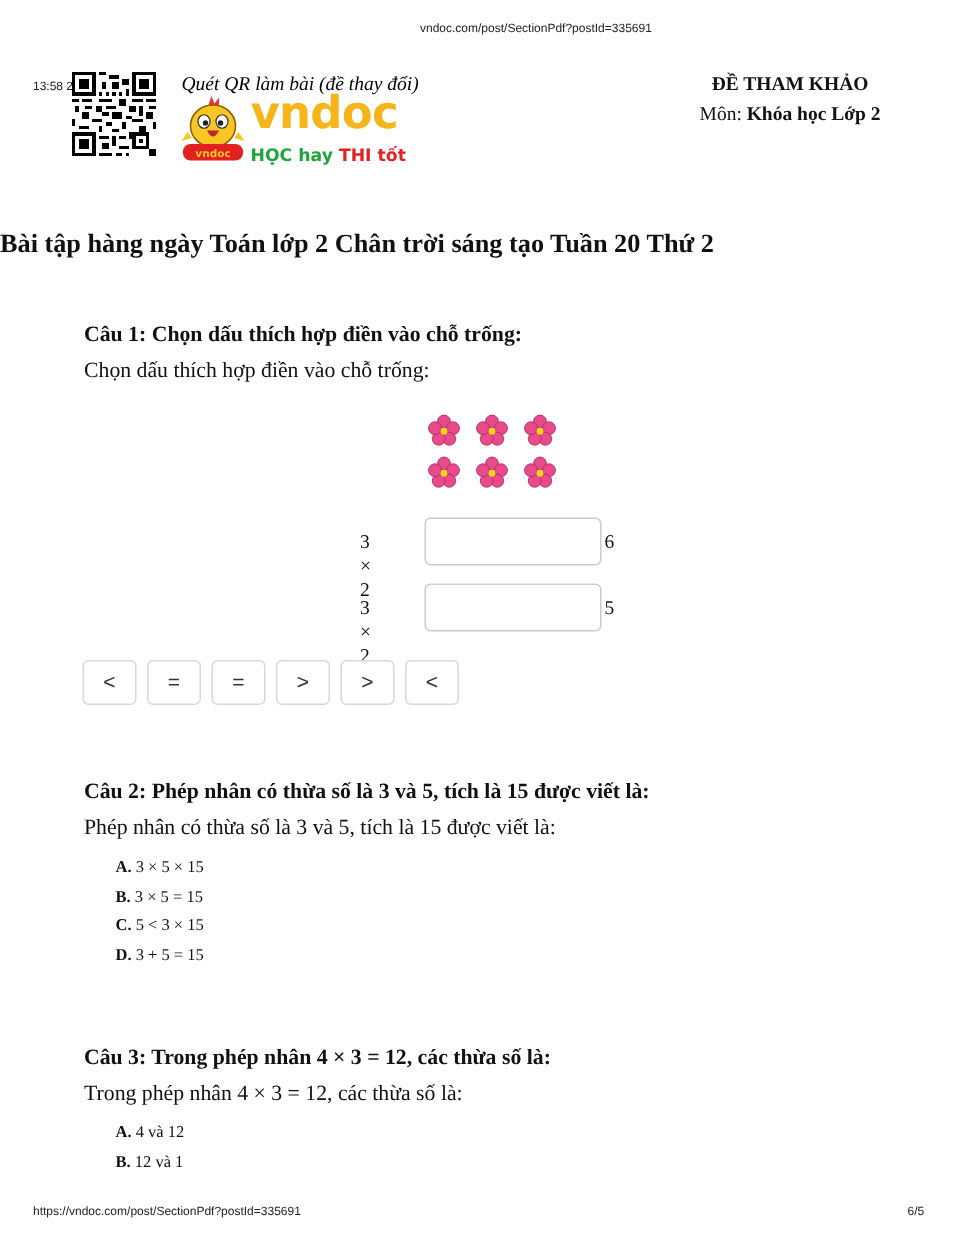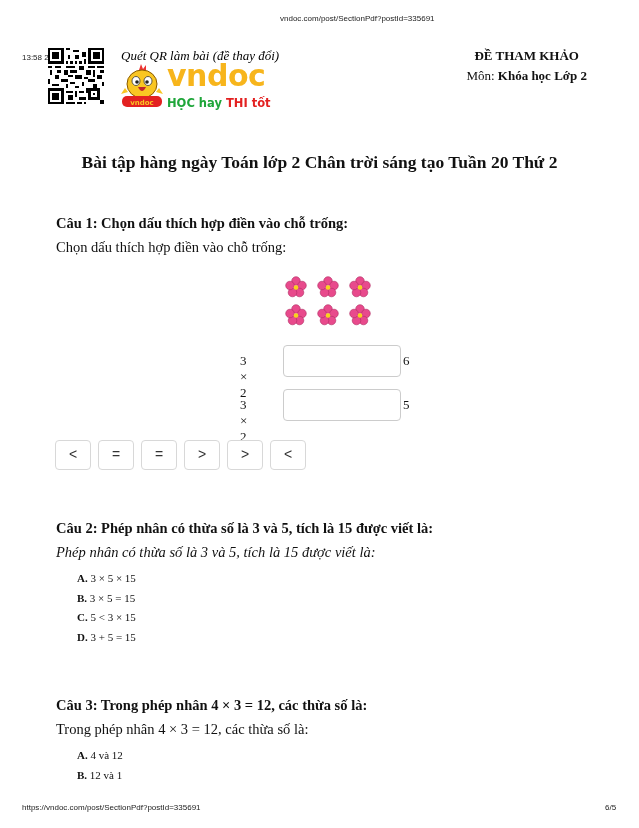--- a/index.html
+++ b/index.html
@@ -18,21 +18,21 @@
   .logo .brand { position:absolute; left:46px; top:-6px; font-family:"DejaVu Sans", sans-serif; font-weight:bold; font-size:30px; color:#f7b51c; letter-spacing:-0.5px; }
   .logo .slogan { position:absolute; left:46px; top:32px; font-family:"DejaVu Sans", sans-serif; font-weight:bold; font-size:11.5px; white-space:nowrap; }
   .logo .slogan .g { color:#1fa63a;text-align:right; }
   .logo .slogan .r { color:#e32121; }
 
   .ref { position:absolute; right:52px; top:48px; text-align:right; }
   .ref .t1 { font-weight:bold; font-size:13px; text-align:center; }
   .ref .t2 { font-size:13px; margin-top:4px; }
   .ref .t2 b { font-weight:bold; }
 
-  .title { position:absolute; left:0; width:639px; top:152px; text-align:center; font-weight:bold; font-size:17.5px; }
+  .title { position:absolute; left:0; width:639px; top:152px; text-align:left; font-weight:bold; font-size:17.5px; }
 
   .q-head { position:absolute; left:56px; font-weight:bold; font-size:14.5px; }
   .q-text { position:absolute; left:56px; font-size:14.5px; }
 
   .flowers { position:absolute; left:285px; top:276px; width:90px; }
   .flower { position:absolute; width:22px; height:22px; }
 
   .cmp-row { position:absolute; left:240px; height:32px; font-size:13px; }
   .cmp-row .expr { position:absolute; left:0; top:8px; }
   .cmp-row .box { position:absolute; left:43px; top:0; width:116px; height:30px; border:1px solid #ccc; border-radius:4px; background:#fff; }
@@ -231,21 +231,21 @@
 <div class="sym-btns">
   <div class="sym" style="left:0;">&lt;</div>
   <div class="sym" style="left:43px;">=</div>
   <div class="sym" style="left:86px;">=</div>
   <div class="sym" style="left:129px;">&gt;</div>
   <div class="sym" style="left:172px;">&gt;</div>
   <div class="sym" style="left:215px;">&lt;</div>
 </div>
 
 <div class="q-head" style="top:520px;">Câu 2: Phép nhân có thừa số là 3 và 5, tích là 15 được viết là:</div>
-<div class="q-text" style="top:544px;font-style:italic;">Phép nhân có thừa số là 3 và 5, tích là 15 được viết là:</div>
+<div class="q-text" style="top:544px;">Phép nhân có thừa số là 3 và 5, tích là 15 được viết là:</div>
 <div class="opts" style="top:569px;">
   <div><b>A.</b><span> 3 × 5 × 15</span></div>
   <div><b>B.</b><span> 3 × 5 = 15</span></div>
   <div><b>C.</b><span> 5 &lt; 3 × 15</span></div>
   <div><b>D.</b><span> 3 + 5 = 15</span></div>
 </div>
 
 <div class="q-head" style="top:697px;">Câu 3: Trong phép nhân 4 × 3 = 12, các thừa số là:</div>
 <div class="q-text" style="top:721px;">Trong phép nhân 4 × 3 = 12, các thừa số là:</div>
 <div class="opts" style="top:746px;">

